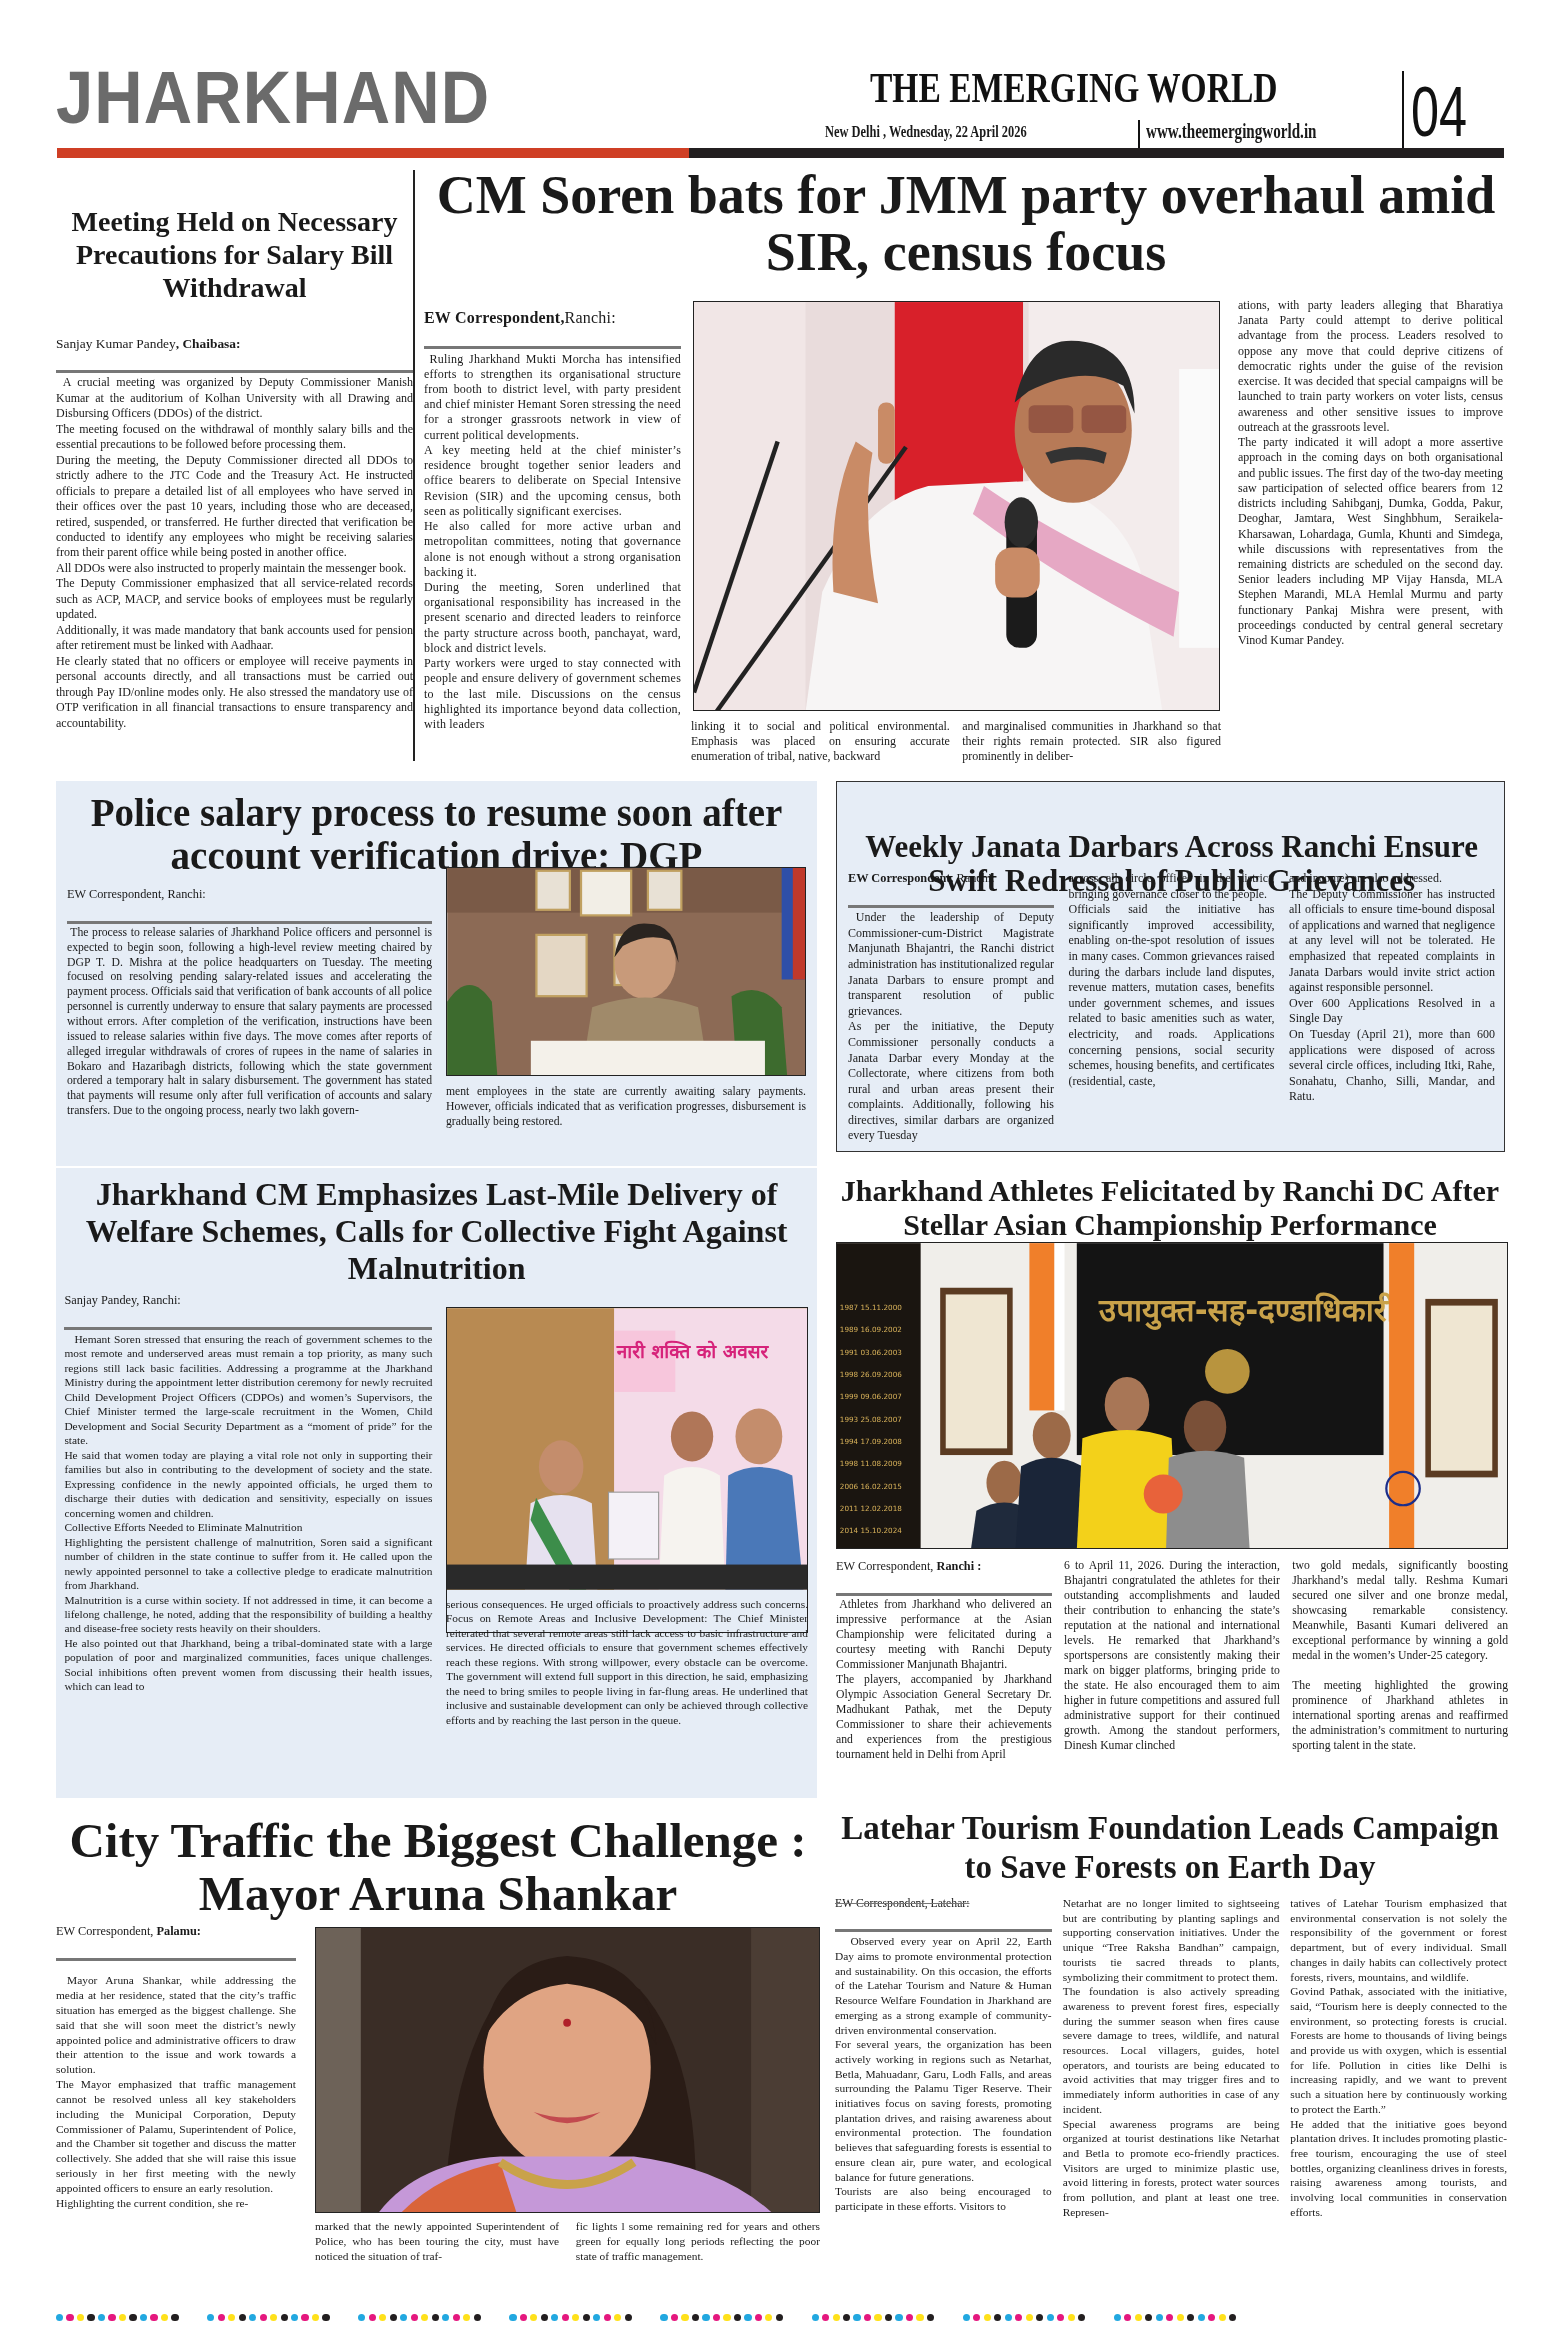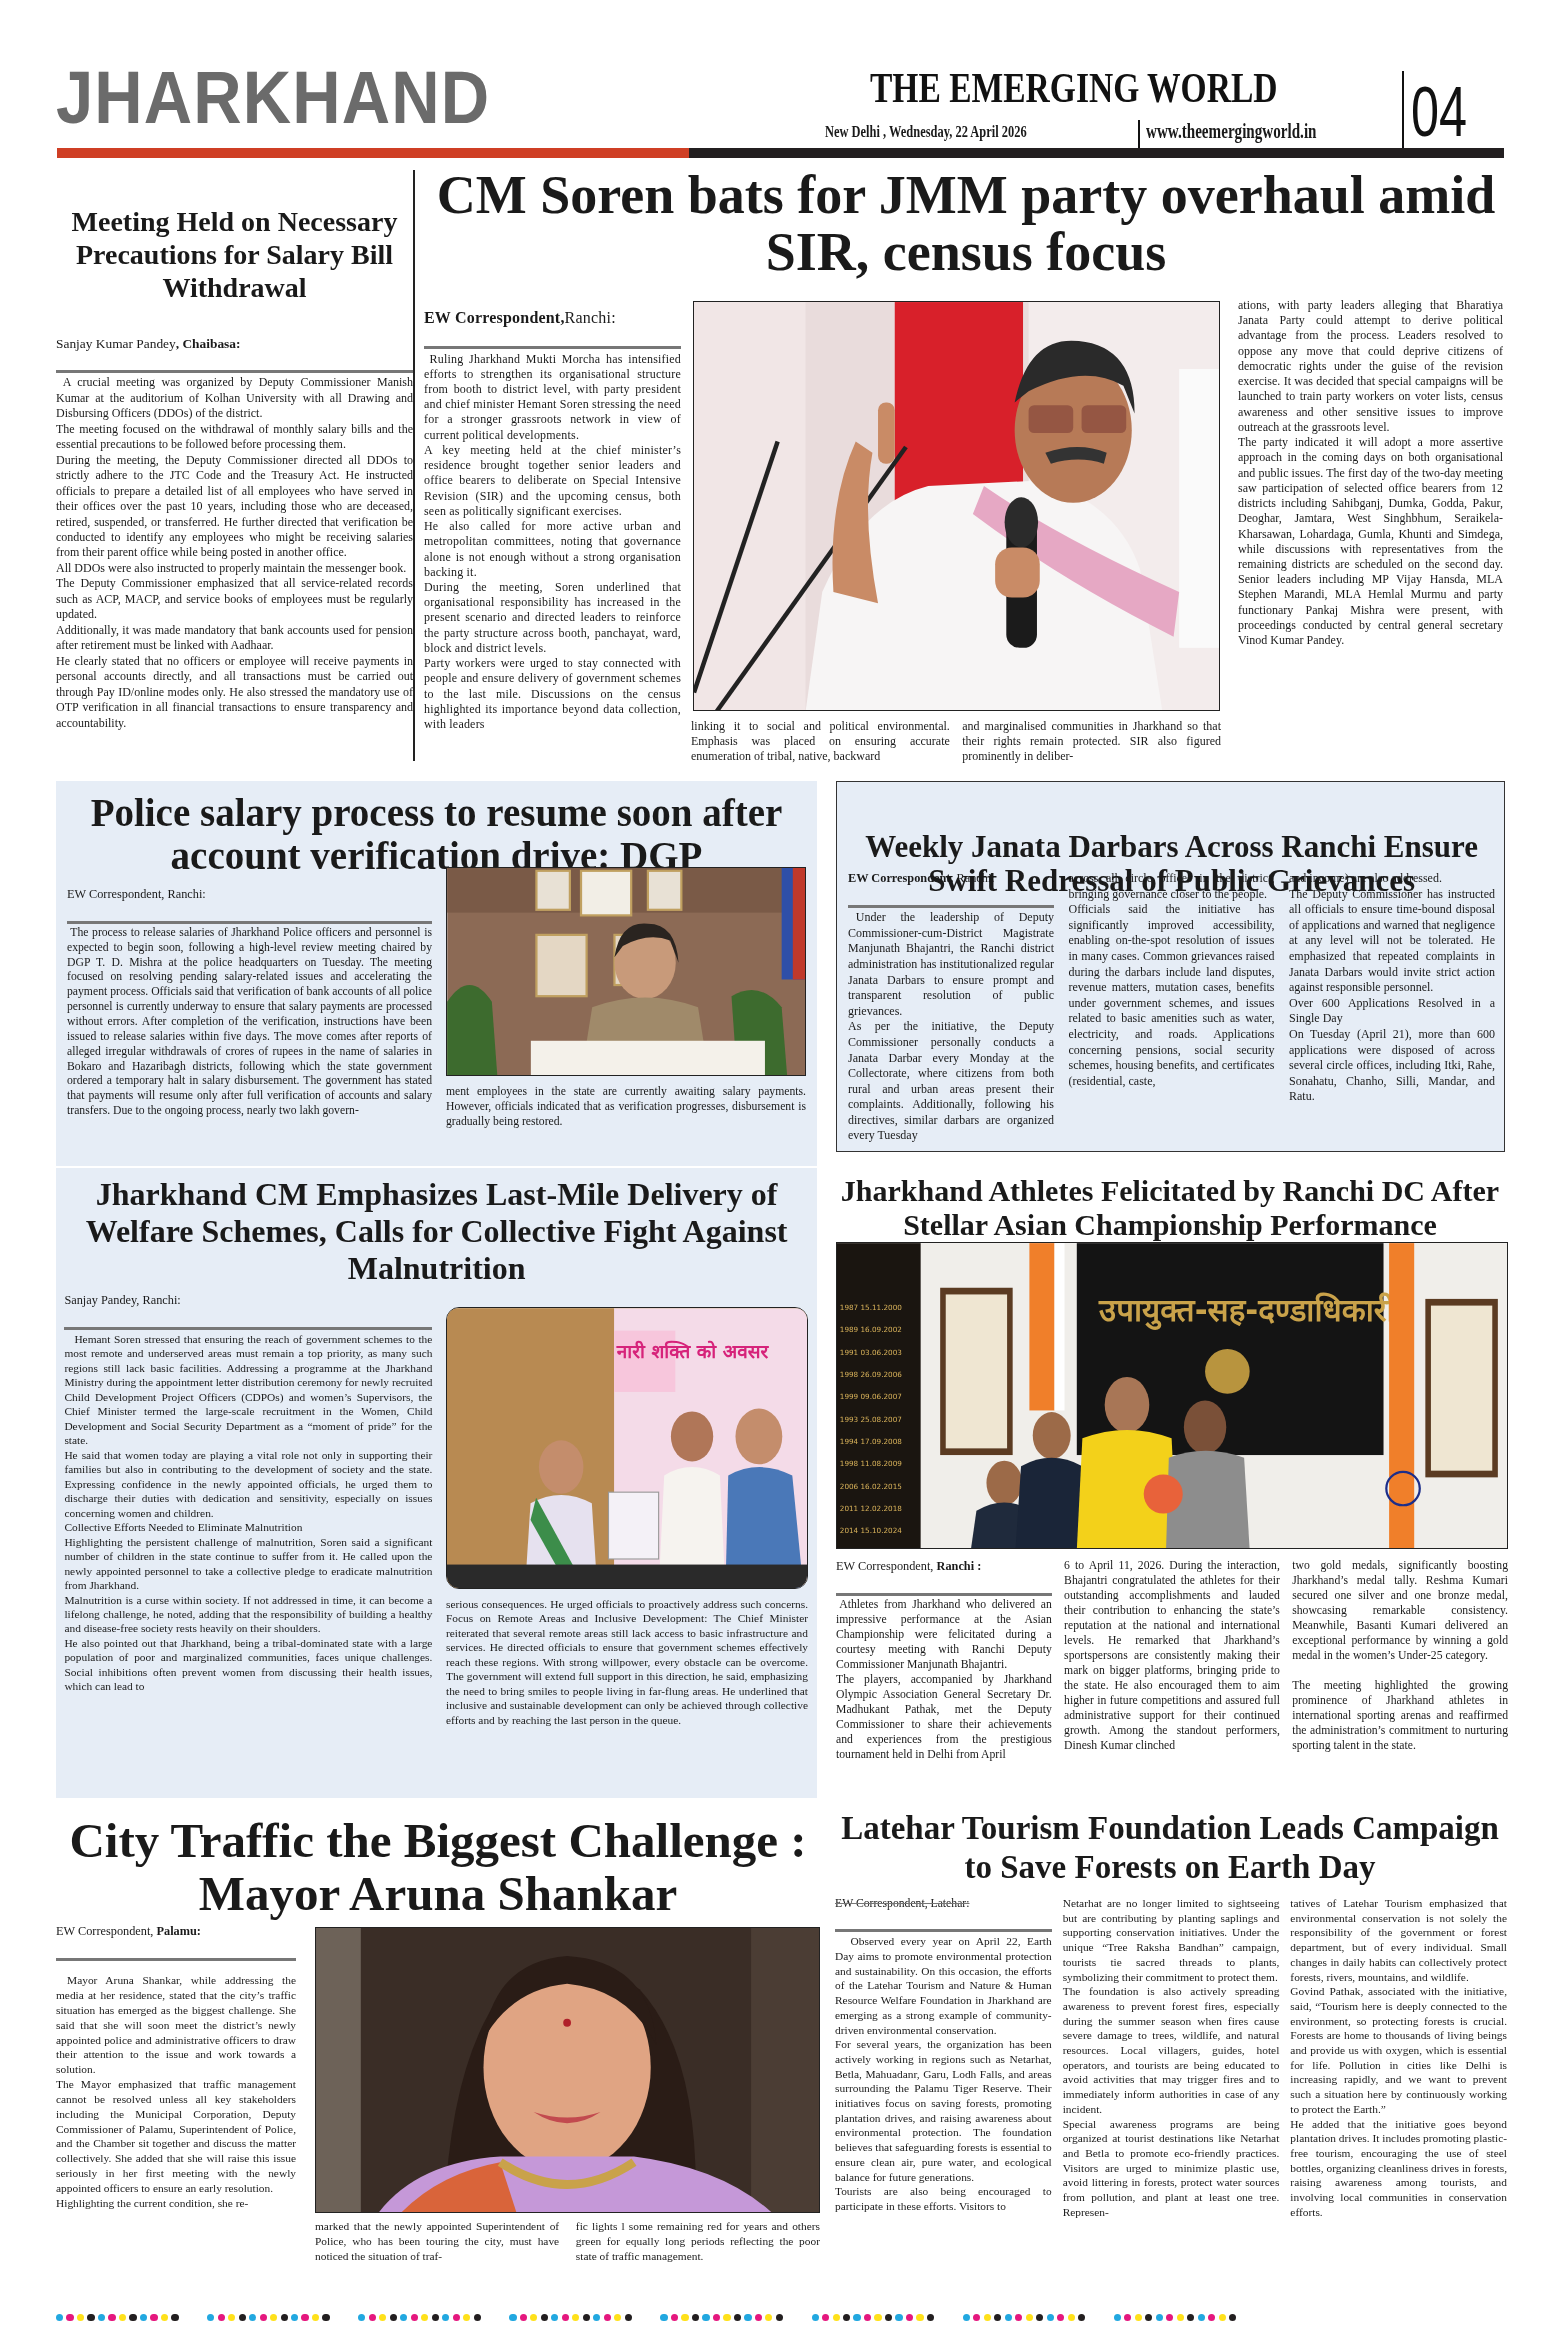--- a/index.html
+++ b/index.html
@@ -53,21 +53,21 @@
 
   
   #a4 { left: 836px; top: 781px; width: 669px; height: 371px; border: 1.1px solid #333; }
   #a4-head { left: 5.6px; top: 15.6px; width: 658px; font-size: 31px; line-height: 1.12; margin-top: 32px; }
   #a4-cols { left: 11px; top: 89px; width: 647px; }
 
   
   #a5 { left: 56px; top: 1168px; width: 761px; height: 630px; }
   #a5-head { left: 5.6px; top: 8.4px; width: 750px; font-size: 32px; line-height: 1.15; }
   #a5-text { left: 8.4px; top: 125px; width: 368px; }
-  #a5-photo { left: 390px; top: 139px; width: 362px; height: 282px; border-radius: 13px; }
+  #a5-photo { left: 390px; top: 139px; width: 362px; height: 326px; }
   #a5-under { left: 390px; top: 429px; width: 362px; }
 
   
   #a6-head { left: 831px; top: 1174px; width: 678px; font-size: 30px; line-height: 1.12; }
   #a6-photo { left: 836px; top: 1242px; width: 672px; height: 307px; }
   #a6-cols { left: 836px; top: 1559px; width: 672px; }
 
   
   #a7-head { left: 56px; top: 1815px; width: 764px; font-size: 49px; line-height: 1.08; text-align: center; }
   #a7-text { left: 56px; top: 1924px; width: 240px; }

